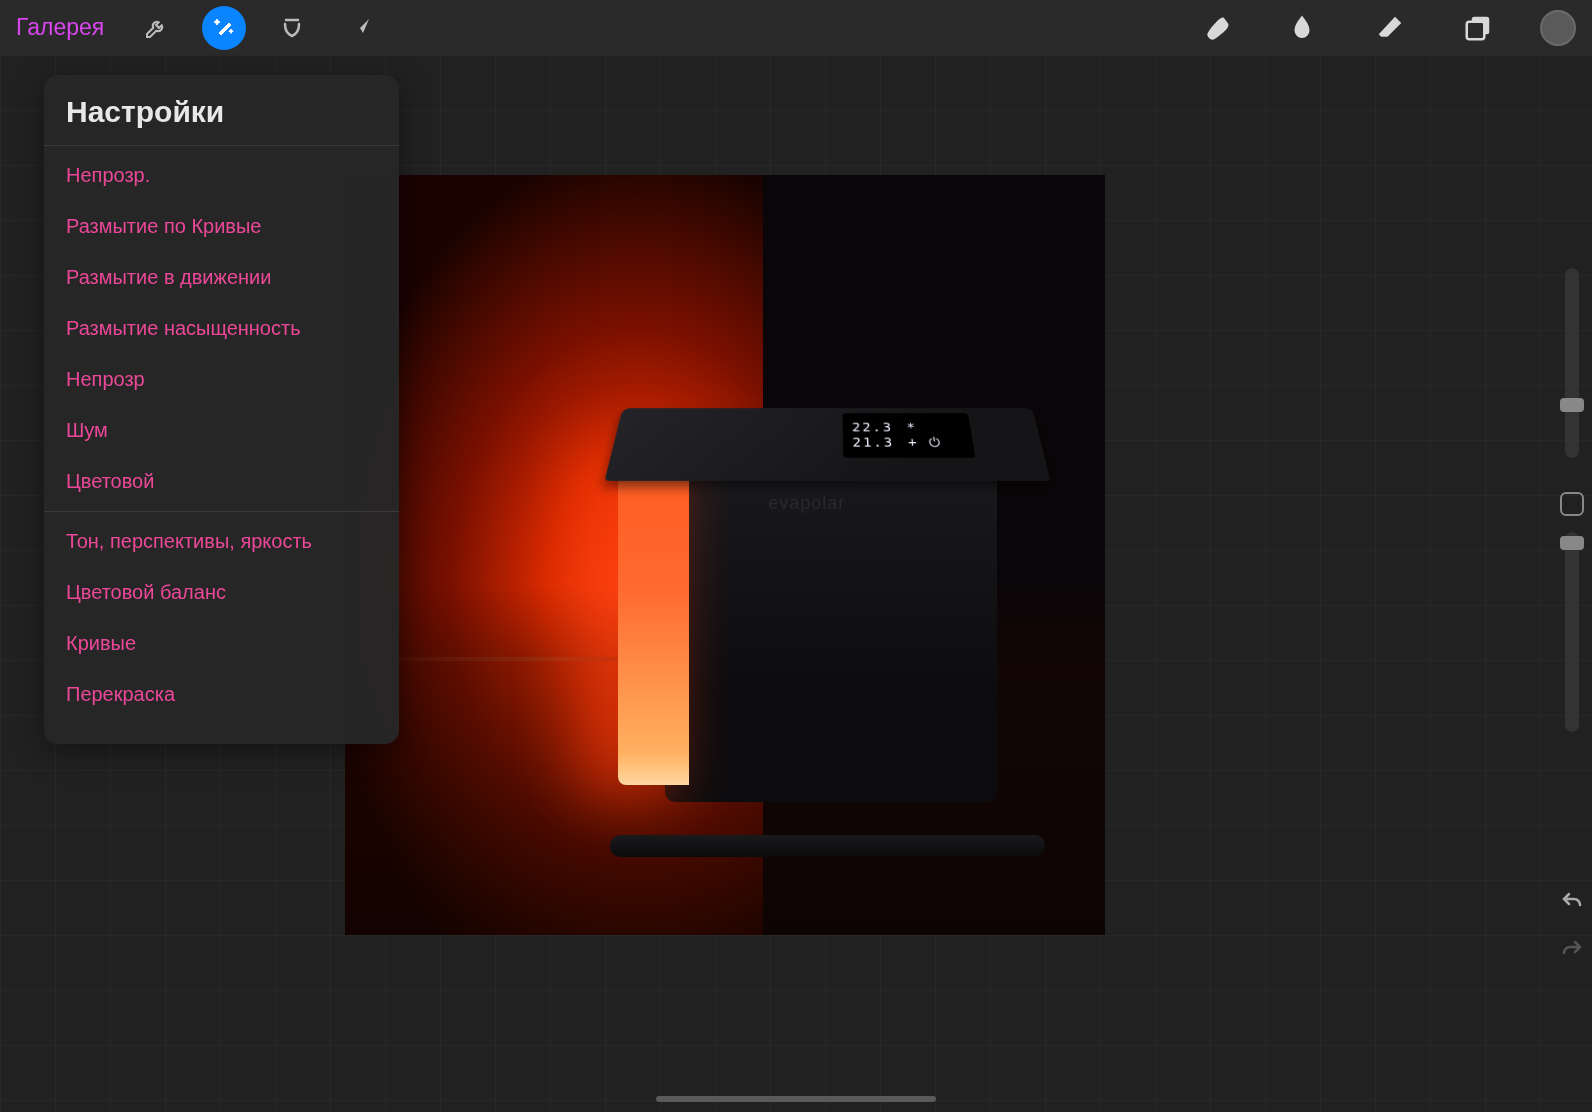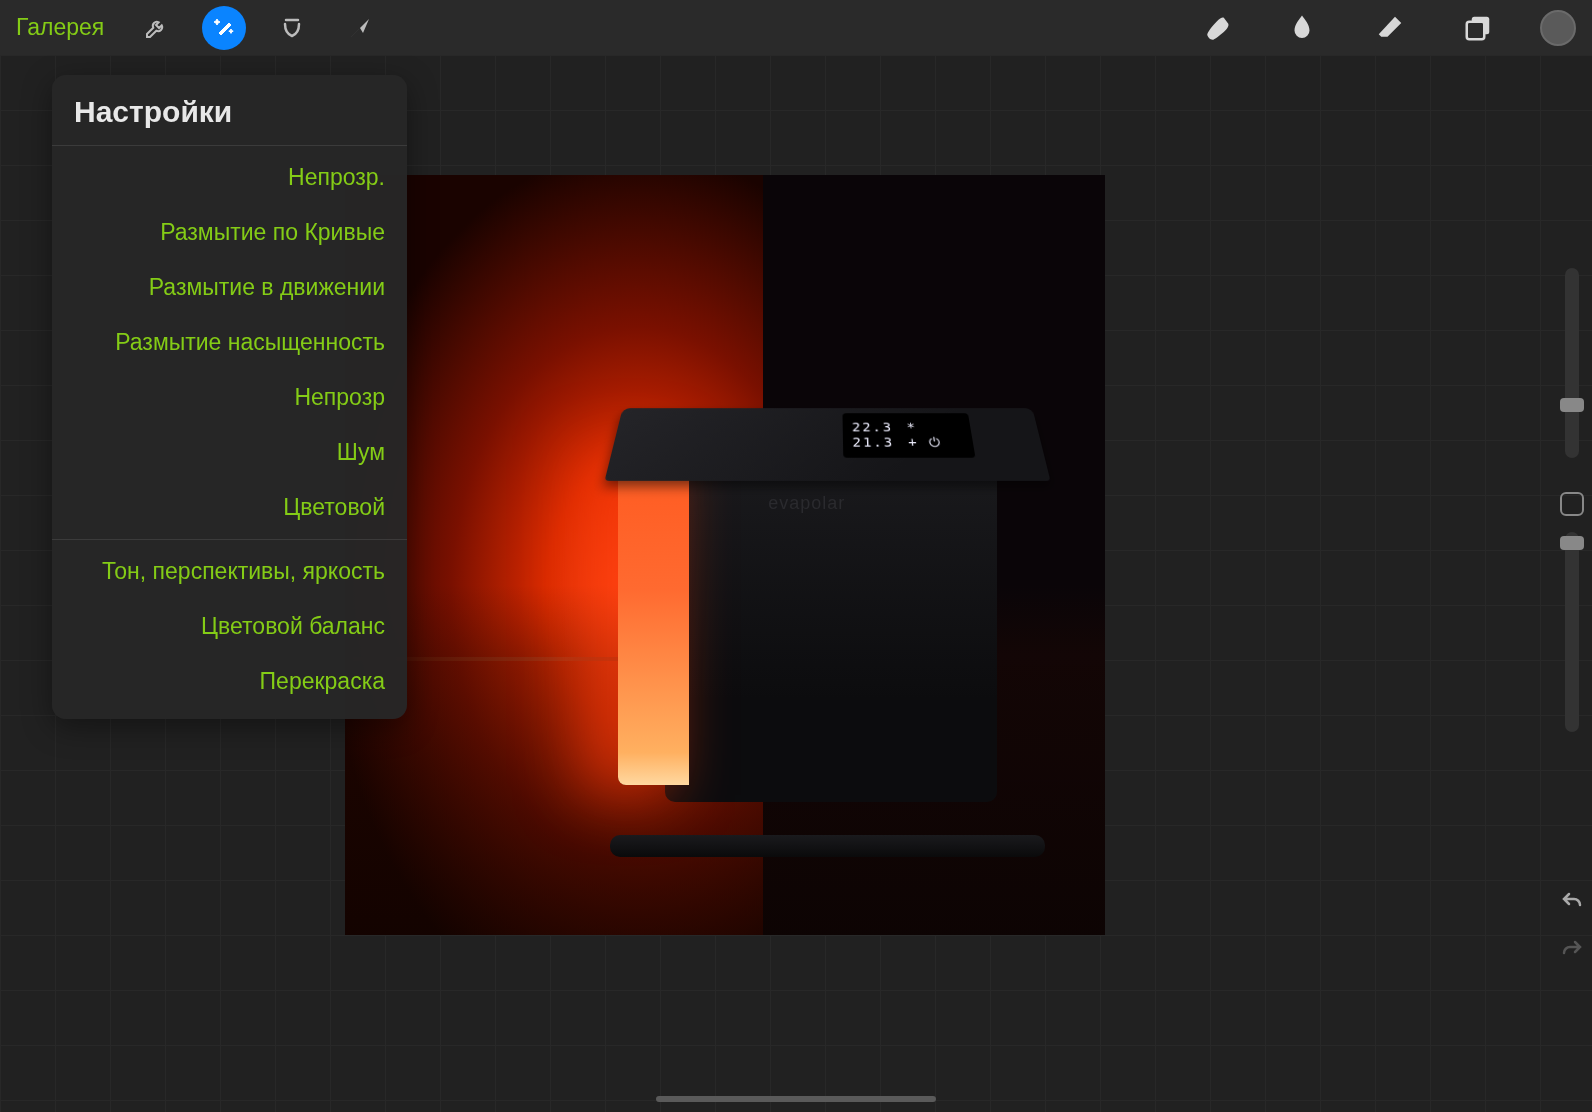--- a/index.html
+++ b/index.html
@@ -33,21 +33,21 @@
   top: 0; left: 0; right: 0;
   height: 55px;
   background: #2a2a2a;
   display: flex;
   align-items: center;
   padding: 0 16px;
   z-index: 30;
 }
 
 .gallery-link {
-  color: #84cc16;
+  color: #d946ef;
   font-size: 23px;
   margin-right: 18px;
   cursor: pointer;
 }
 
 .tool-btn {
   width: 44px;
   height: 44px;
   border-radius: 50%;
   display: flex;
@@ -85,47 +85,46 @@
   background: #5a5a5a;
   border: 2px solid #6a6a6a;
   margin-left: 18px;
   cursor: pointer;
 }
 
 
 .adjust-panel {
   position: absolute;
   top: 75px;
-  left: 52px;
+  left: 44px;
   width: 355px;
   background: rgba(38,38,38,0.96);
   border-radius: 14px;
-  padding: 18px 0 6px 0;
+  padding: 18px 0 20px 0;
   z-index: 20;
   box-shadow: 0 8px 30px rgba(0,0,0,0.4);
 }
 
 .adjust-panel h2 {
   color: #e8e8e8;
   font-size: 30px;
   font-weight: 700;
   padding: 2px 22px 16px 22px;
 }
 
 .panel-section {
   border-top: 1px solid rgba(80,80,80,0.5);
   padding: 4px 0;
 }
 
 .panel-item {
-  color: #84cc16;
-  font-size: 23px;
+  color: #ec4899;
+  font-size: 20px;
   padding: 14px 22px;
   cursor: pointer;
-  text-align: right;
 }
 
 
 .artwork {
   position: absolute;
   top: 175px;
   left: 345px;
   width: 760px;
   height: 760px;
   background: #0a0508;
@@ -375,20 +374,21 @@
     <div class="panel-item">Размытие по Кривые</div>
     <div class="panel-item">Размытие в движении</div>
     <div class="panel-item">Размытие насыщенность</div>
     <div class="panel-item">Непрозр</div>
     <div class="panel-item">Шум</div>
     <div class="panel-item">Цветовой</div>
   </div>
   <div class="panel-section">
     <div class="panel-item">Тон, перспективы, яркость</div>
     <div class="panel-item">Цветовой баланс</div>
+    <div class="panel-item">Кривые</div>
     <div class="panel-item">Перекраска</div>
   </div>
 </div>
 
 <div class="side-controls">
   <div class="slider-track">
     <div class="slider-thumb" style="bottom:46px"></div>
   </div>
   <div class="square-btn"></div>
   <div class="slider-track" style="height:200px">

